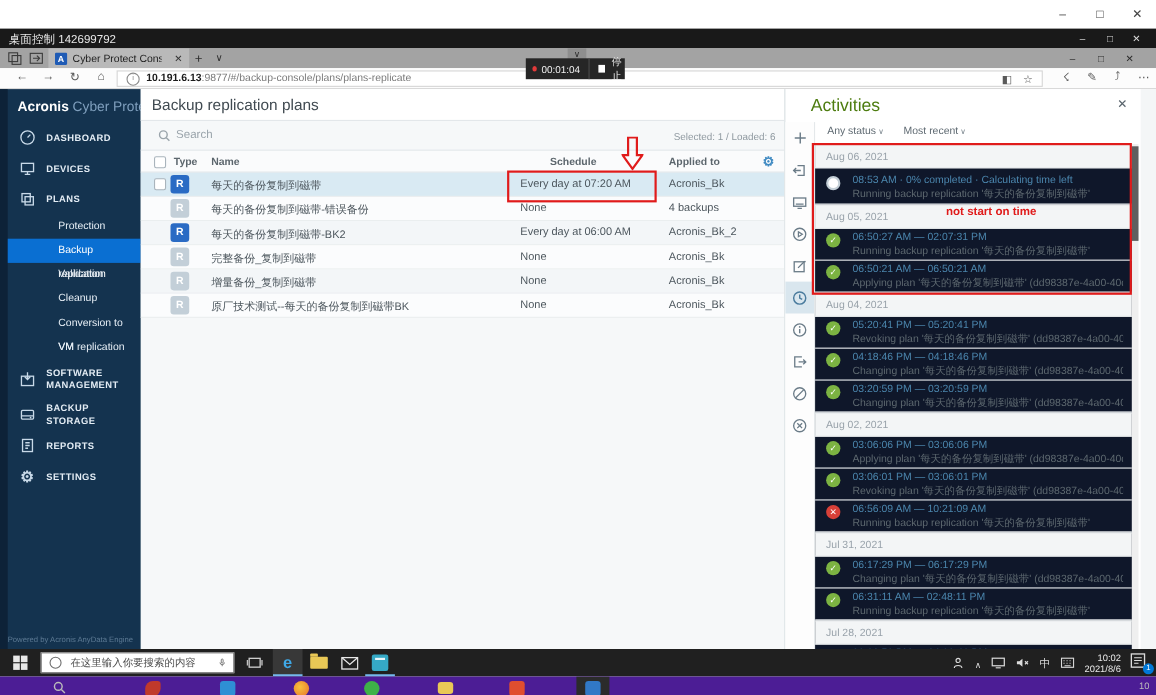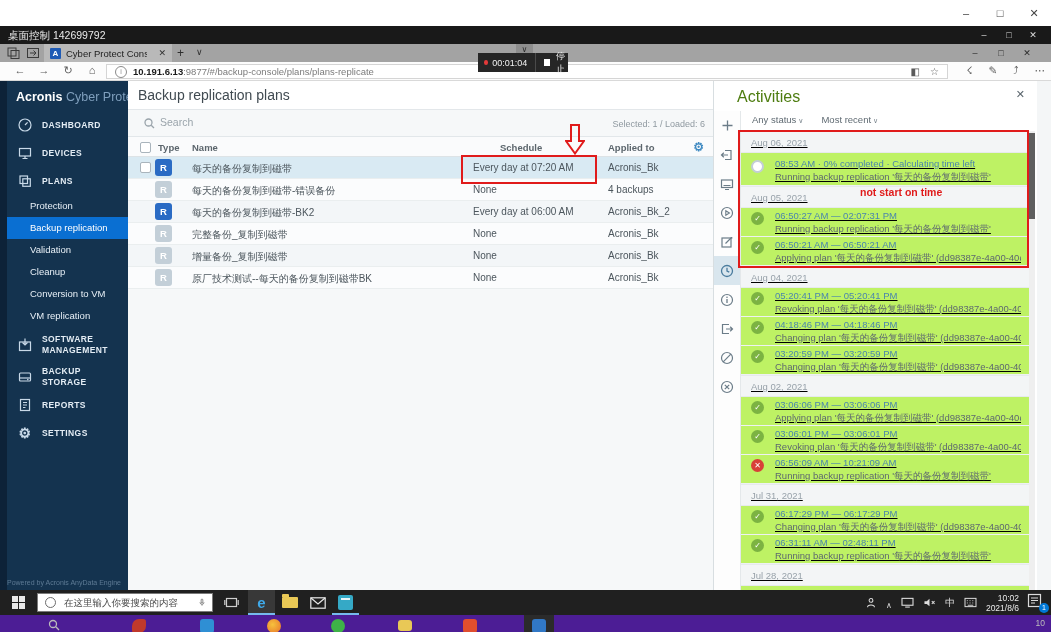--- a/index.html
+++ b/index.html
@@ -57,21 +57,21 @@
 
   
   .sidebar{position:absolute;left:0;top:0;width:128px;height:509px;background:#14334f;overflow:hidden;}
   .side-edge{position:absolute;left:0;top:0;width:7px;height:509px;background:#0d2238;}
   .logo{padding:9px 0 0 16px;font-size:12.5px;color:#ffffff;font-weight:bold;white-space:nowrap;}
   .logo .lt{font-weight:normal;color:#7medium;color:#7f9fbd;}
   .nav-item{height:28px;display:flex;align-items:center;gap:9px;padding-left:17px;font-size:8.5px;font-weight:bold;letter-spacing:.4px;color:#e3ecf4;}
   .nav-item.first{margin-top:7px;}
   .nav-item .lbl{line-height:1.25;max-width:72px;}
   .nav-item.tall{height:36px;}
-  .sub-item{height:22px;line-height:22px;padding-left:30px;font-size:9.5px;color:#e7eff6;}
+  .sub-item{height:22px;line-height:22px;padding-left:53px;font-size:9.5px;color:#e7eff6;}
   .sub-item.sel{background:#0a6fd2;color:#ffffff;}
   .sicon{width:16px;height:16px;flex:0 0 auto;}
   .powered{position:absolute;bottom:4px;left:0;width:100%;text-align:center;font-size:7px;color:#5d7a94;}
 
   
   .main{position:absolute;left:128px;top:0;width:585px;height:509px;background:#f6f8f9;}
   .main-hdr{position:absolute;left:0;top:0;width:585px;height:29px;background:#ffffff;border-bottom:1px solid #e3e7ea;box-sizing:border-box;}
   .main-title{position:absolute;left:10px;top:6px;font-size:14px;color:#404a51;}
   .search-row{position:absolute;left:0;top:29px;width:585px;height:26px;}
   .search-input{position:absolute;left:30px;top:5px;width:180px;border:none;background:transparent;font-size:10.5px;color:#666;outline:none;font-family:"Liberation Sans",sans-serif;}
@@ -101,21 +101,21 @@
   
   .panel{position:absolute;left:713px;top:0;width:324px;height:509px;background:#ffffff;border-left:1px solid #d8dee1;box-sizing:border-box;}
   .panel-title{position:absolute;left:23px;top:7px;font-size:16px;color:#4d7c0f;}
   .panel-close{position:absolute;right:12px;top:7px;font-size:11px;color:#5a656d;}
   .panel-close::before{content:"\2715";}
   .toolbar{position:absolute;left:0;top:30px;width:27px;height:479px;border-right:1px solid #e4e8ea;box-sizing:border-box;background:#fdfdfd;}
   .tool{height:29px;display:flex;align-items:center;justify-content:center;}
   .tool.sel{background:#d9e6ee;}
   .filters{position:absolute;left:38px;top:33px;font-size:9.5px;color:#5f6a72;display:flex;gap:18px;}
   .flt::after{content:" \2228";font-size:7px;color:#7b868e;}
-  .act-list{position:absolute;left:27px;top:50px;width:288px;height:459px;overflow:hidden;background:#bef264;text-decoration:underline;}
+  .act-list{position:absolute;left:27px;top:50px;width:288px;height:459px;overflow:hidden;background:#0f172a;}
   .act-hdr{height:22px;box-sizing:border-box;padding:5px 0 0 10px;background:#f3f5f6;border-top:1px solid #e7eaec;border-bottom:1px solid #e7eaec;font-size:9.5px;color:#98a2aa;}
   .act-entry{position:relative;box-sizing:border-box;height:29px;padding:2px 8px 0 34px;border-bottom:1px solid #eef1f3;}
   .act-entry.tall{height:33px;padding-top:5px;}
   .act-time{font-size:9.5px;line-height:12.5px;color:#4b86ad;white-space:nowrap;overflow:hidden;}
   .act-desc{font-size:9.5px;line-height:12.5px;color:#5d686f;white-space:nowrap;overflow:hidden;}
   .st{position:absolute;left:10px;top:4px;width:13px;height:13px;border-radius:50%;color:#fff;font-size:8px;text-align:center;line-height:13px;box-sizing:border-box;}
   .tall .st{top:7px;}
   .st.ok{background:#7cb342;} .st.ok::before{content:"\2713";}
   .st.err{background:#d84038;} .st.err::before{content:"\2715";}
   .st.run{background:#fff;border:2px solid #c3ced6;}

